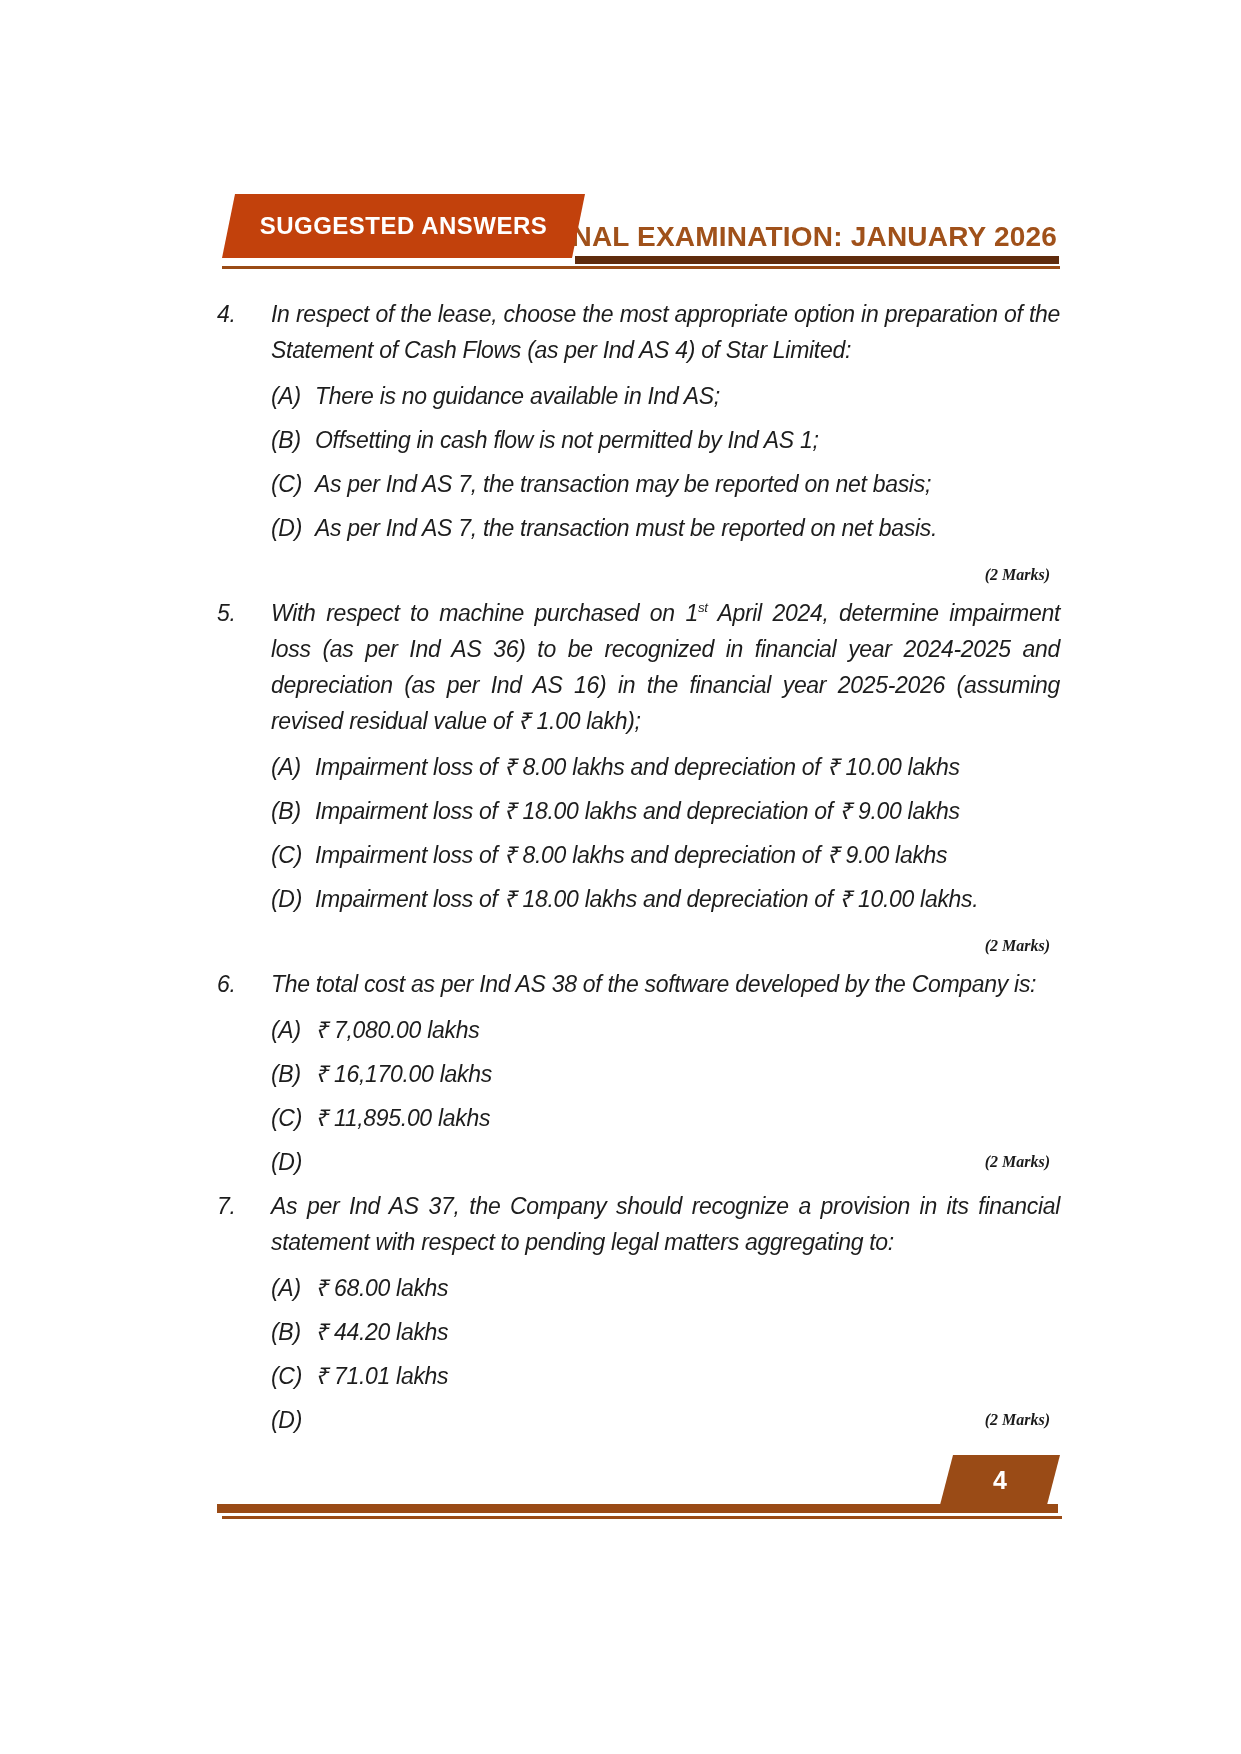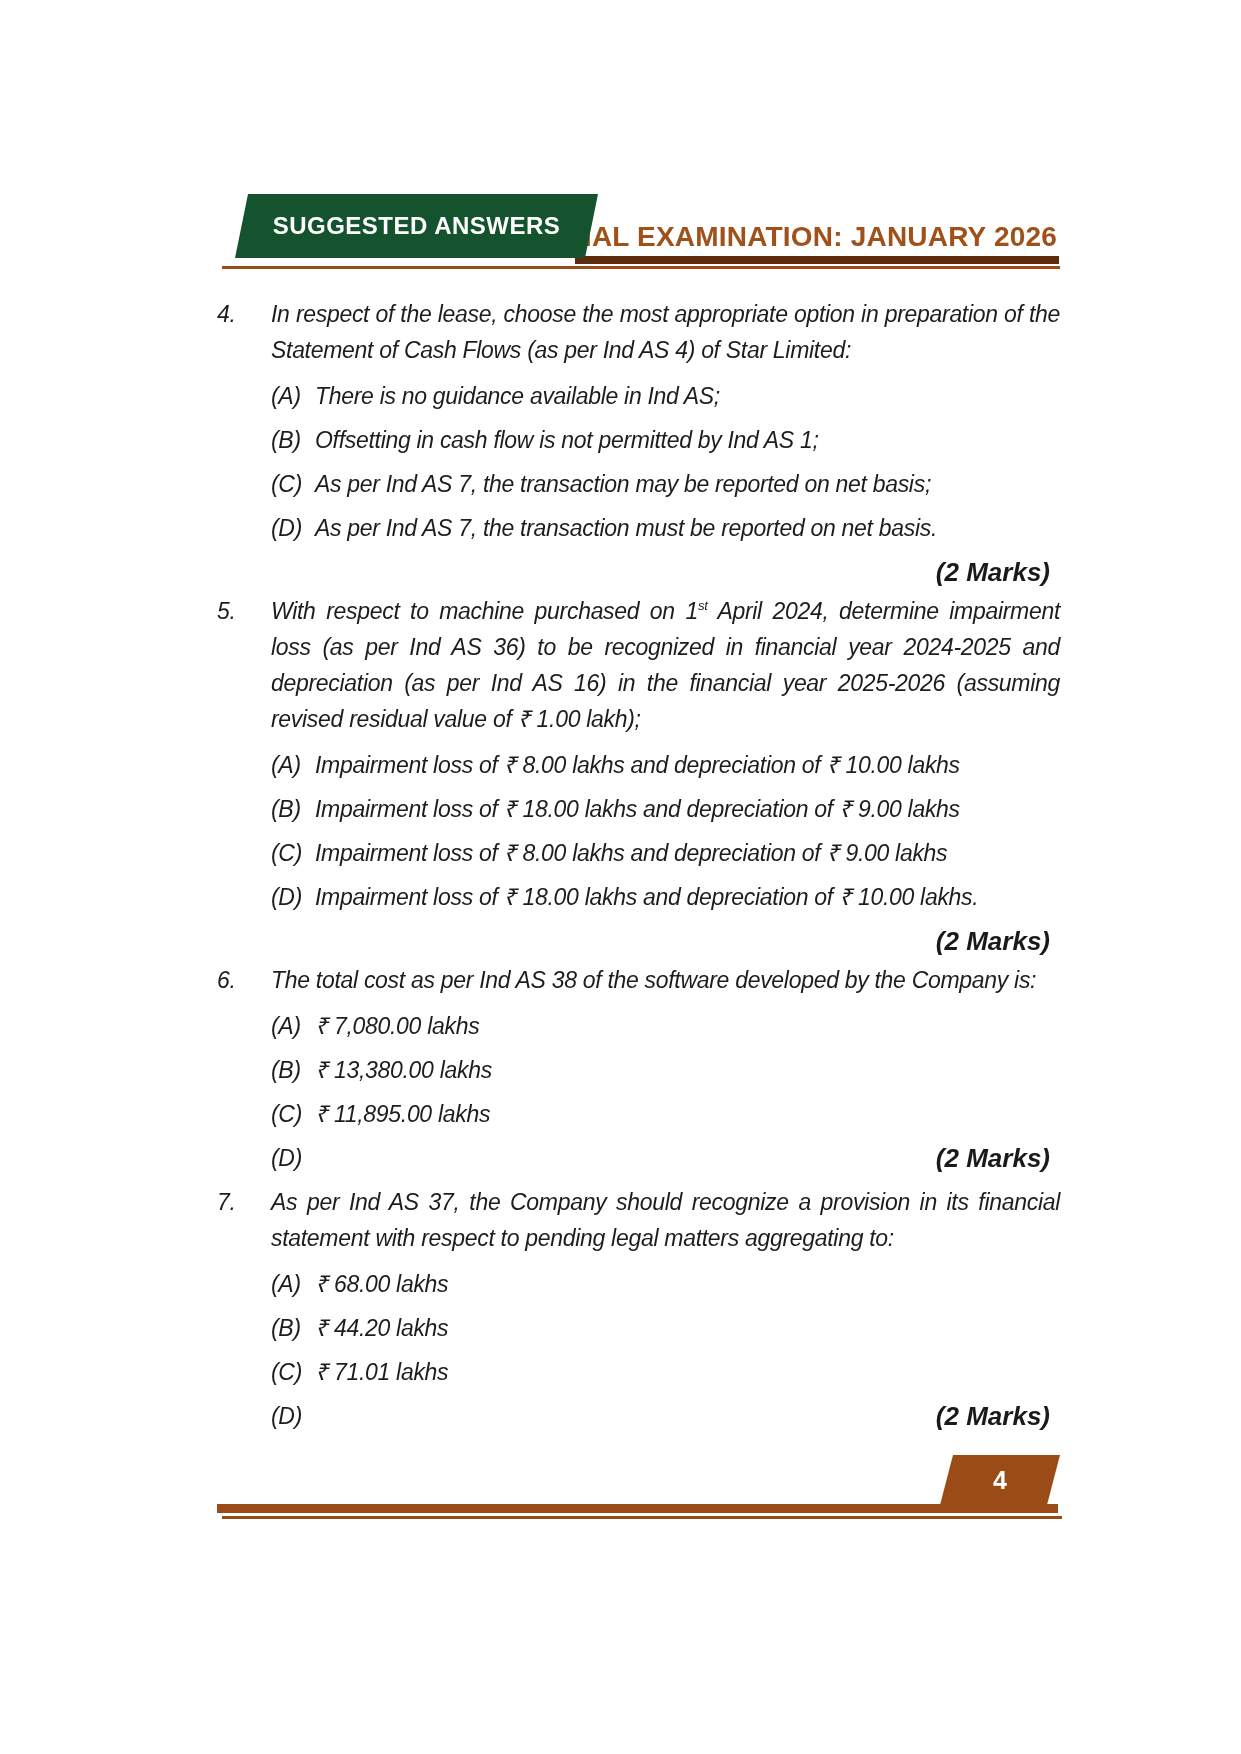--- a/index.html
+++ b/index.html
@@ -9,23 +9,23 @@
     height: 1754px;
     background: #ffffff;
     font-family: "Liberation Sans", sans-serif;
     color: #1d1d1d;
     overflow: hidden;
   }
 
   
   .banner {
     position: absolute;
-    left: 235px; top: 194px;
+    left: 222px; top: 194px;
     width: 363px; height: 64px;
-    background: #14532d;
+    background: #c2410c;
     clip-path: polygon(13px 0, 100% 0, calc(100% - 13px) 100%, 0 100%);
     display: flex; align-items: center; justify-content: center;
     z-index: 3;
   }
   .banner-title {
     color: #ffffff;
     font-weight: bold;
     font-size: 24px;
     letter-spacing: 0.5px;
   }
@@ -67,24 +67,24 @@
   .question { margin-bottom: 2px; }
   .q-row { display: flex; margin-bottom: 10px; }
   .q-num { width: 54px; flex: 0 0 54px; }
   .q-text { flex: 1; text-align: justify; }
   .q-text sup { font-size: 0.58em; line-height: 0; }
   .options { margin-left: 54px; }
   .option { display: flex; margin-bottom: 8px; }
   .opt-label { width: 44px; flex: 0 0 44px; }
   .opt-text { flex: 1; }
   .marks {
-    font-family: Liberation Sans, sans-serif;
+    font-family: Liberation Serif, serif;
     font-weight: bold;
     font-style: italic;
-    font-size: 26px;
+    font-size: 16px;
     letter-spacing: 0;
     color: #1a1a1a;
     white-space: nowrap;
   }
   .marks-row {
     text-align: right;
     padding-right: 10px;
     margin-bottom: 2px;
     line-height: 36px;
   }
@@ -195,21 +195,21 @@
         <span class="q-num">6.</span>
         <div class="q-text">The total cost as per Ind AS 38 of the software developed by the Company is:</div>
       </div>
       <div class="options">
         <div class="option">
           <span class="opt-label">(A)</span>
           <span class="opt-text">₹ 7,080.00 lakhs</span>
         </div>
         <div class="option">
           <span class="opt-label">(B)</span>
-          <span class="opt-text">₹ 13,380.00 lakhs</span>
+          <span class="opt-text">₹ 16,170.00 lakhs</span>
         </div>
         <div class="option">
           <span class="opt-label">(C)</span>
           <span class="opt-text">₹ 11,895.00 lakhs</span>
         </div>
         <div class="option">
           <span class="opt-label">(D)</span>
           <span class="marks">(2 Marks)</span>
         </div>
       </div>

